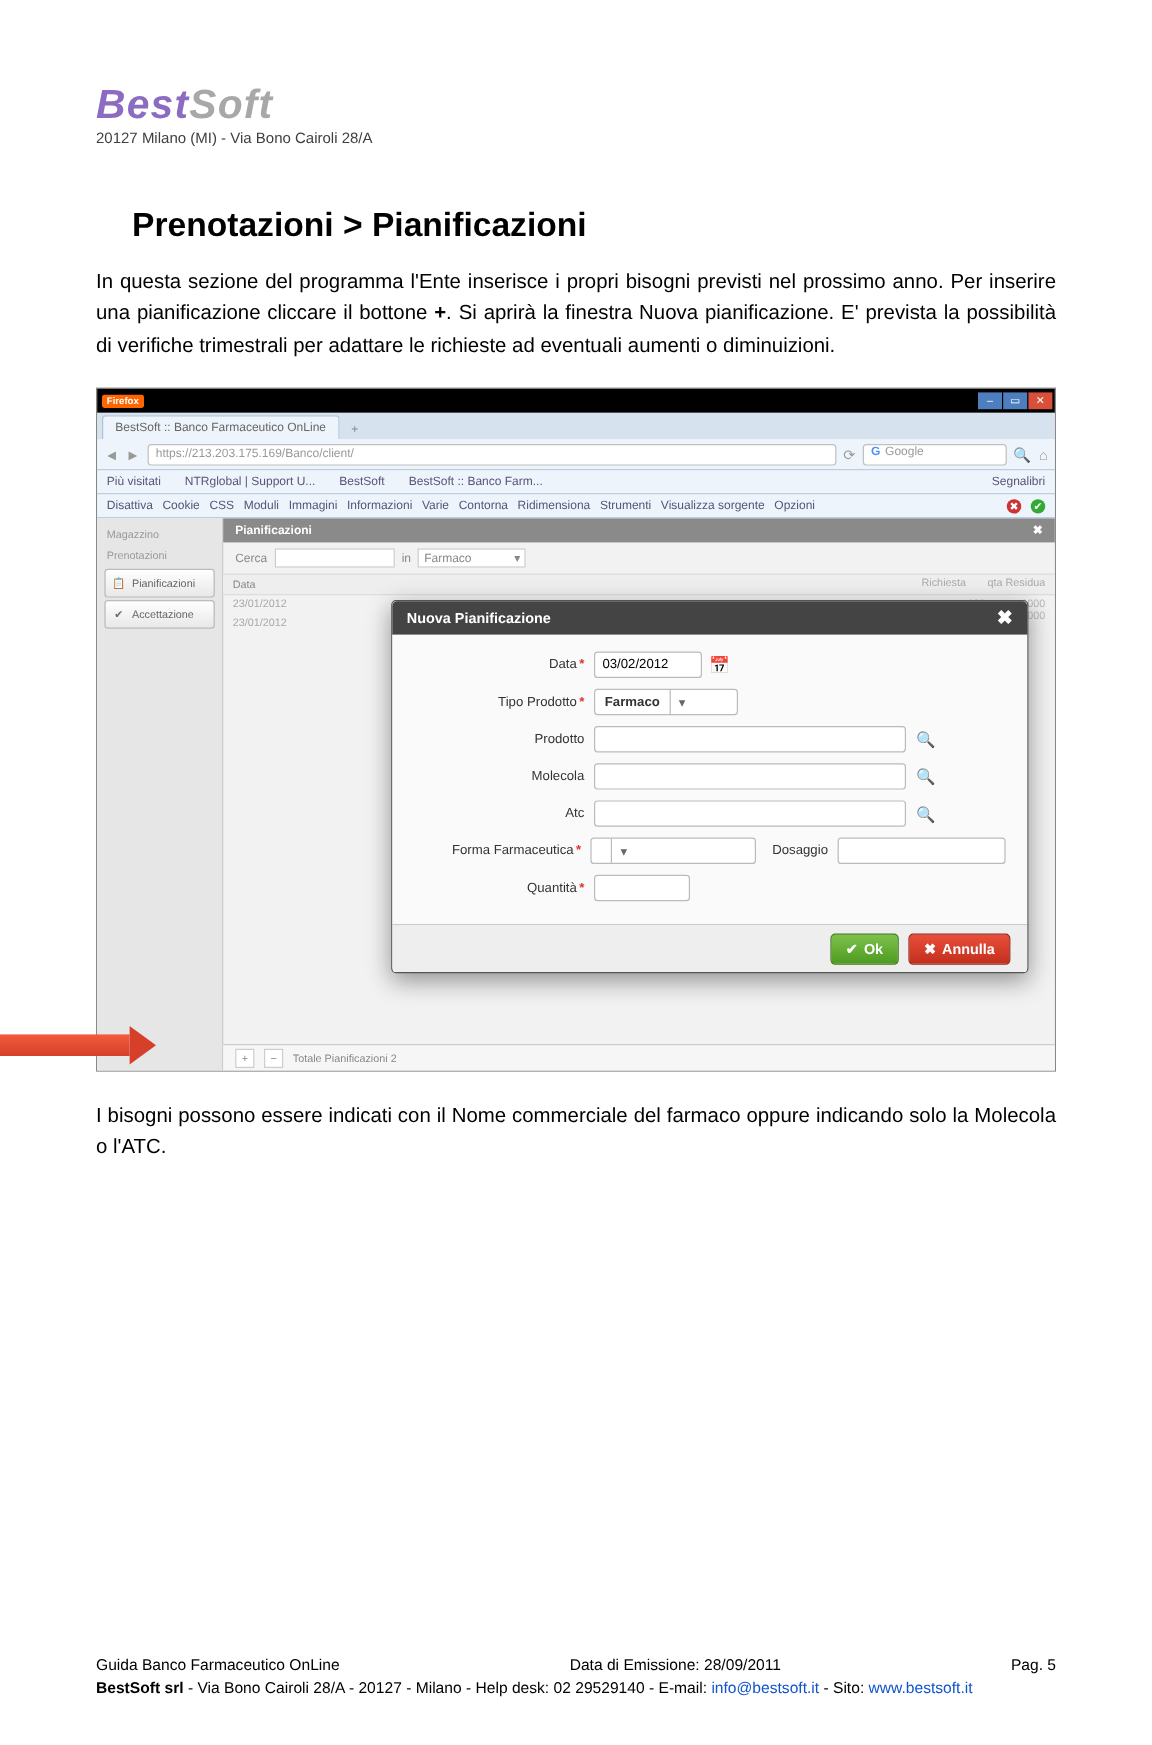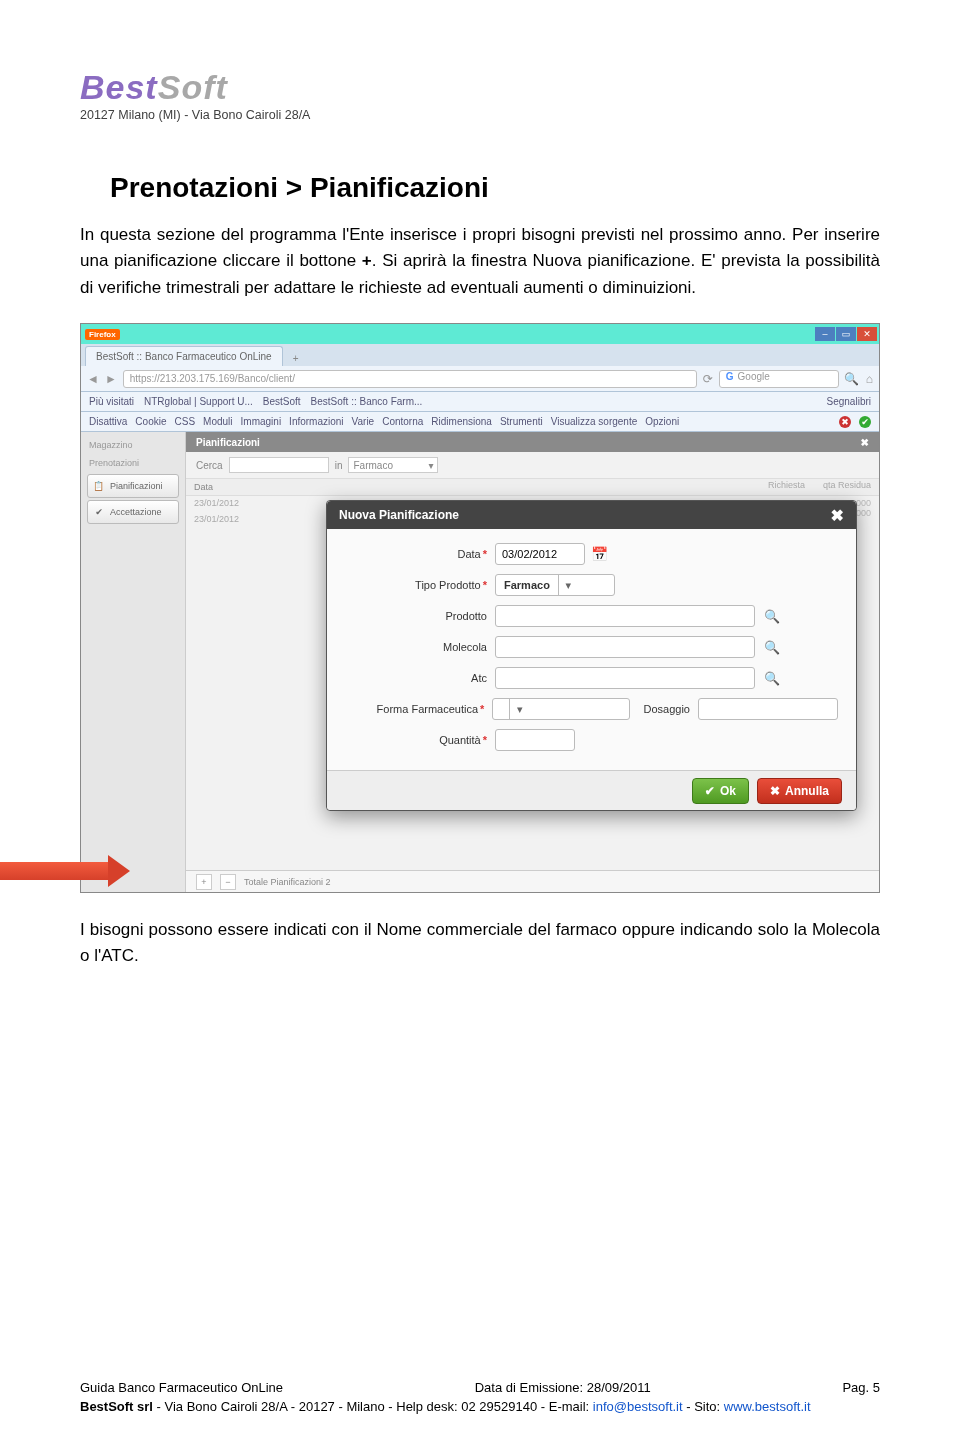--- a/index.html
+++ b/index.html
@@ -31,34 +31,34 @@
   .screenshot {
     width: 800px;
     background: #f0f0f0;
     border: 1px solid #888;
     position: relative;
     font-size: 10px;
     color: #666;
     margin: 0 auto;
   }
   
-  .ff-titlebar { height: 20px; display: flex; align-items: center; justify-content: space-between; background: #5eead4; }
+  .ff-titlebar { height: 20px; display: flex; align-items: center; justify-content: space-between; background: #000000; }
   .winbtns { display:flex; gap:1px; margin-right:2px;}
   .winbtn { width:20px; height:14px; display:flex;align-items:center;justify-content:center;font-size:9px;}
   .winbtn.min{background:#4d7fbf;color:#fff;}
   .winbtn.max{background:#4d7fbf;color:#fff;}
   .winbtn.close{background:#d84f3a;color:#fff;}
   .ff-tabs { height: 22px; background:#d6e2ee; display:flex;align-items:flex-end;padding-left:4px;}
   .ff-tab { height:20px; background:#eef4fb; border:1px solid #b0c4d8; border-bottom:none; border-radius:3px 3px 0 0; padding:2px 10px; font-size:10px; display:flex;align-items:center;gap:4px;text-align:right;}
   .ff-tab-add { width:18px;height:16px;margin-left:4px;display:flex;align-items:center;justify-content:center;color:#888;}
   .ff-urlbar { height:26px;background:#eef4fb;border-bottom:1px solid #b0c4d8;display:flex;align-items:center;padding:0 6px;gap:6px;}
   .url-field { flex:1;height:18px;background:#fff;border:1px solid #c0c0c0;border-radius:3px;font-size:10px;padding:2px 6px;color:#999;}
   .search-box { width:120px;height:18px;background:#fff;border:1px solid #c0c0c0;border-radius:3px;font-size:10px;padding:0 6px;color:#999;}
   .nav-arrow{color:#999;font-size:12px;}
-  .bookmark-bar{height:20px;background:#eef4fb;border-bottom:1px solid #b0c4d8;display:flex;align-items:center;padding:0 8px;gap:10px;font-size:10px;color:#557;}
+  .bookmark-bar{height:20px;background:#eef4fb;border-bottom:1px solid #b0c4d8;display:flex;align-items:center;padding:0 8px;gap:20px;font-size:10px;color:#557;}
   .bookmark-bar .spacer{flex:1;}
   .dev-toolbar{height:20px;background:#eef4fb;border-bottom:1px solid #b0c4d8;display:flex;align-items:center;padding:0 8px;gap:8px;font-size:10px;color:#557;}
   .dev-toolbar .spacer{flex:1;}
   .dev-circle{width:12px;height:12px;border-radius:50%;font-size:9px;display:flex;align-items:center;justify-content:center;color:#fff;}
   .dev-circle.red{background:#c33;}
   .dev-circle.green{background:#3a3;}
   
   
   .app-area{display:flex;height:460px;background:#f2f2f2;position:relative;}
   .sidebar{width:105px;background:#e6e6e6;border-right:1px solid #ccc;padding:4px 0;}

